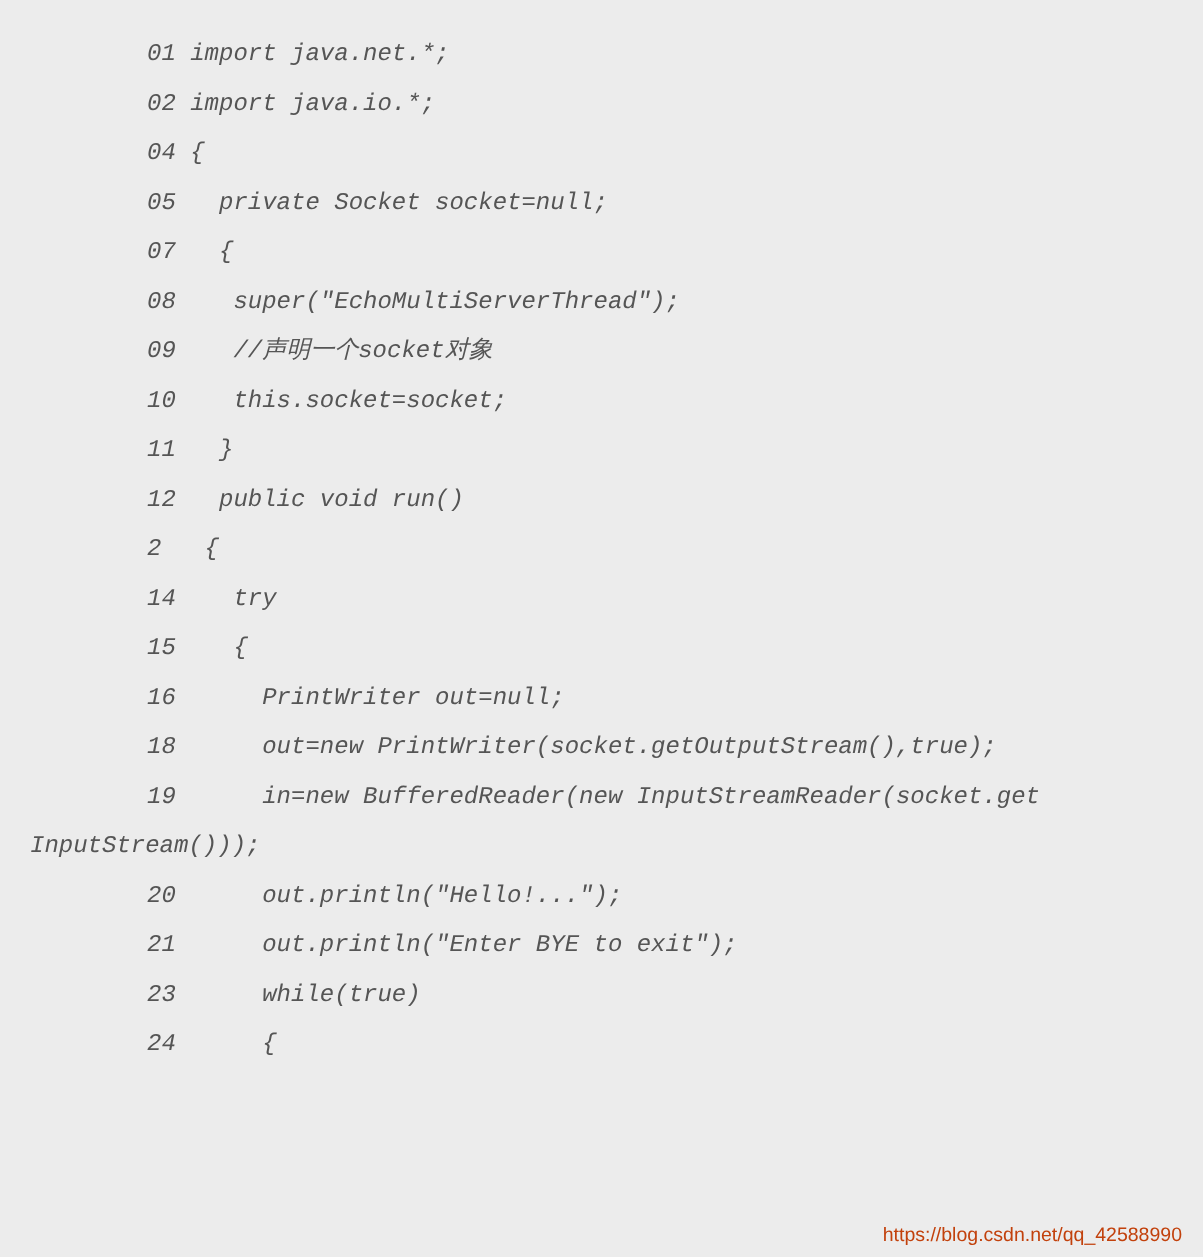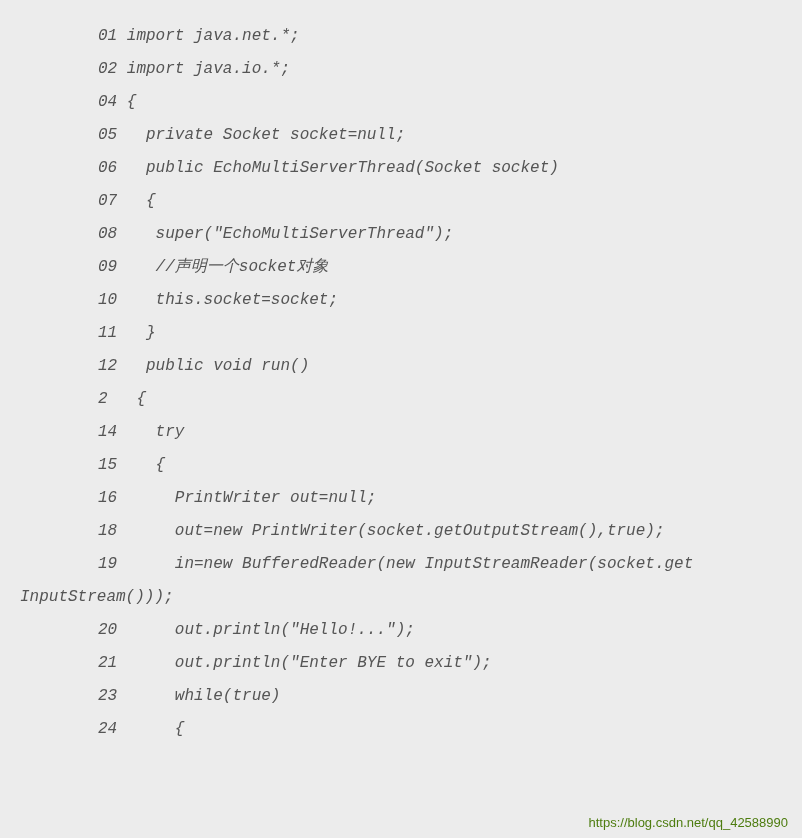--- a/index.html
+++ b/index.html
@@ -23,34 +23,33 @@
     padding-left: 98px;
     font-style: italic;
   }
   .code-line.wrap {
     padding-left: 20px;
   }
   .watermark {
     position: absolute;
     right: 14px;
     bottom: 8px;
-    color: #4d7c0f;
+    color: #c2410c;
     font-family: Arial, sans-serif;
     font-size: 13px;
   }
 </style>
 </head>
 <body>
 
 <div class="code-container" id="code-block">
     <div class="code-line">01 import java.net.*;</div>
     <div class="code-line">02 import java.io.*;</div>
     <div class="code-line">04 {</div>
     <div class="code-line">05   private Socket socket=null;</div>
-    <div class="code-line">06   public EchoMultiServerThread(Socket socket)</div>
     <div class="code-line">07   {</div>
     <div class="code-line">08    super("EchoMultiServerThread");</div>
     <div class="code-line">09    //声明一个socket对象</div>
     <div class="code-line">10    this.socket=socket;</div>
     <div class="code-line">11   }</div>
     <div class="code-line">12   public void run()</div>
     <div class="code-line">2   {</div>
     <div class="code-line">14    try</div>
     <div class="code-line">15    {</div>
     <div class="code-line">16      PrintWriter out=null;</div>

